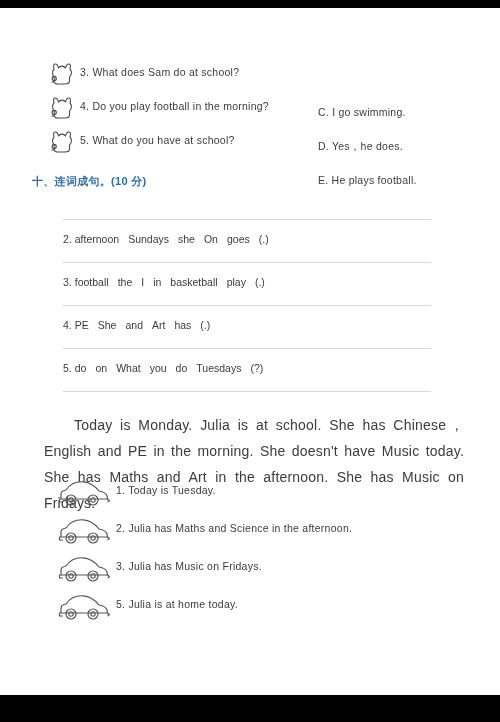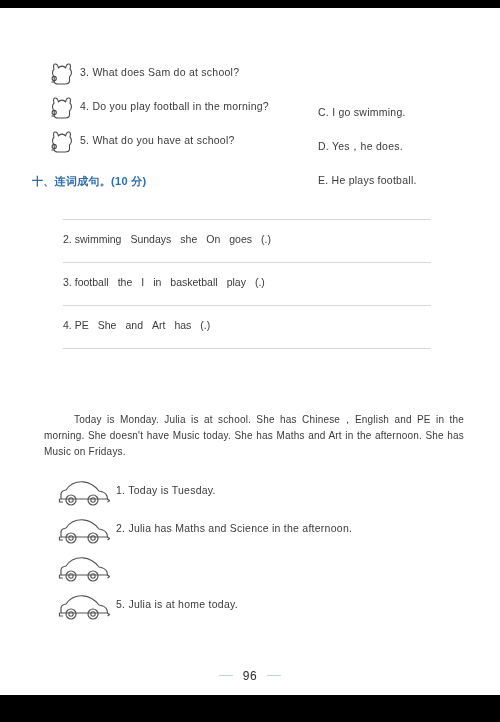--- a/index.html
+++ b/index.html
@@ -114,23 +114,23 @@
     height: 1px;
     background: #d8d8d8;
   }
 
   
   .passage {
     position: absolute;
     left: 44px;
     top: 404px;
     width: 420px;
-    font-size: 10px;
-    color: #3b3b3b;
-    line-height: 16px;
+    font-size: 14px;
+    color: #3b3b3b;
+    line-height: 26px;
     text-align: justify;
     text-indent: 30px;
     letter-spacing: 0.2px;
   }
 
   
   .tf-list {
     position: absolute;
     left: 0;
     top: 468px;
@@ -237,39 +237,45 @@
   <div class="sec-head" style="top:166px;">十、连词成句。(10 分)</div>
 
   <div class="wo-list">
 
     <div class="wo-item">
       <div class="wo-line"></div>
     </div>
 
     <div class="wo-item">
       <div class="wo-text">
-        <span class="num">2.</span><span class="w">swimming</span><span class="w">Sundays</span><span class="w">she</span><span class="w">On</span><span class="w">goes</span><span class="w">(.)</span>
+        <span class="num">2.</span><span class="w">afternoon</span><span class="w">Sundays</span><span class="w">she</span><span class="w">On</span><span class="w">goes</span><span class="w">(.)</span>
       </div>
       <div class="wo-line"></div>
     </div>
 
     <div class="wo-item">
       <div class="wo-text">
         <span class="num">3.</span><span class="w">football</span><span class="w">the</span><span class="w">I</span><span class="w">in</span><span class="w">basketball</span><span class="w">play</span><span class="w">(.)</span>
       </div>
       <div class="wo-line"></div>
     </div>
 
     <div class="wo-item">
       <div class="wo-text">
         <span class="num">4.</span><span class="w">PE</span><span class="w">She</span><span class="w">and</span><span class="w">Art</span><span class="w">has</span><span class="w">(.)</span>
       </div>
       <div class="wo-line"></div>
     </div>
 
+    <div class="wo-item">
+      <div class="wo-text">
+        <span class="num">5.</span><span class="w">do</span><span class="w">on</span><span class="w">What</span><span class="w">you</span><span class="w">do</span><span class="w">Tuesdays</span><span class="w">(?)</span>
+      </div>
+      <div class="wo-line"></div>
+    </div>
 
   </div>
 
 
   <div class="passage">Today is Monday. Julia is at school. She has Chinese，English and PE in the morning. She doesn't have Music today. She has Maths and Art in the afternoon. She has Music on Fridays.</div>
 
   <div class="tf-list">
 
     <div class="tf-row">
       <span class="car-icon">
@@ -312,20 +318,21 @@
                    C33 4.2, 38.5 8.5, 42 13 C46 13.6, 49 15, 50 18 L50.5 21" fill="none" stroke="#555" stroke-width="1.2" stroke-linecap="round" stroke-linejoin="round"></path>
           <path d="M4 21 L50.5 21" fill="none" stroke="#555" stroke-width="1.2" stroke-linecap="round"></path>
           <path d="M2.5 21 L2.5 24 L5.5 24" fill="none" stroke="#555" stroke-width="1.2" stroke-linecap="round"></path>
           <path d="M50.5 21 L52.5 22.5 L50.5 24" fill="none" stroke="#555" stroke-width="1.2" stroke-linejoin="round"></path>
           <circle cx="14" cy="22" r="5" fill="none" stroke="#555" stroke-width="1.2"></circle>
           <circle cx="14" cy="22" r="2.2" fill="none" stroke="#555" stroke-width="1.1"></circle>
           <circle cx="36" cy="22" r="5" fill="none" stroke="#555" stroke-width="1.2"></circle>
           <circle cx="36" cy="22" r="2.2" fill="none" stroke="#555" stroke-width="1.1"></circle>
         </svg>
       </span>
+      <span class="tf-text">3. Julia has Music on Fridays.</span>
     </div>
 
 
     <div class="tf-row">
       <span class="car-icon">
         <svg viewBox="0 0 54 30" width="54" height="30">
           <path d="M4 21 L4 16 C4 13.5, 6 12.5, 9 12 C13 6, 19 3.5, 26 3.8
                    C33 4.2, 38.5 8.5, 42 13 C46 13.6, 49 15, 50 18 L50.5 21" fill="none" stroke="#555" stroke-width="1.2" stroke-linecap="round" stroke-linejoin="round"></path>
           <path d="M4 21 L50.5 21" fill="none" stroke="#555" stroke-width="1.2" stroke-linecap="round"></path>
           <path d="M2.5 21 L2.5 24 L5.5 24" fill="none" stroke="#555" stroke-width="1.2" stroke-linecap="round"></path>
@@ -334,19 +341,16 @@
           <circle cx="14" cy="22" r="2.2" fill="none" stroke="#555" stroke-width="1.1"></circle>
           <circle cx="36" cy="22" r="5" fill="none" stroke="#555" stroke-width="1.2"></circle>
           <circle cx="36" cy="22" r="2.2" fill="none" stroke="#555" stroke-width="1.1"></circle>
         </svg>
       </span>
       <span class="tf-text">5. Julia is at home today.</span>
     </div>
 
   </div>
 
-  <div class="footer">
-    <span class="dash"></span><span class="pnum">96</span><span class="dash"></span>
-  </div>
 
 </div>
 
 <div class="bar-bottom"></div>
 
 </body></html>

